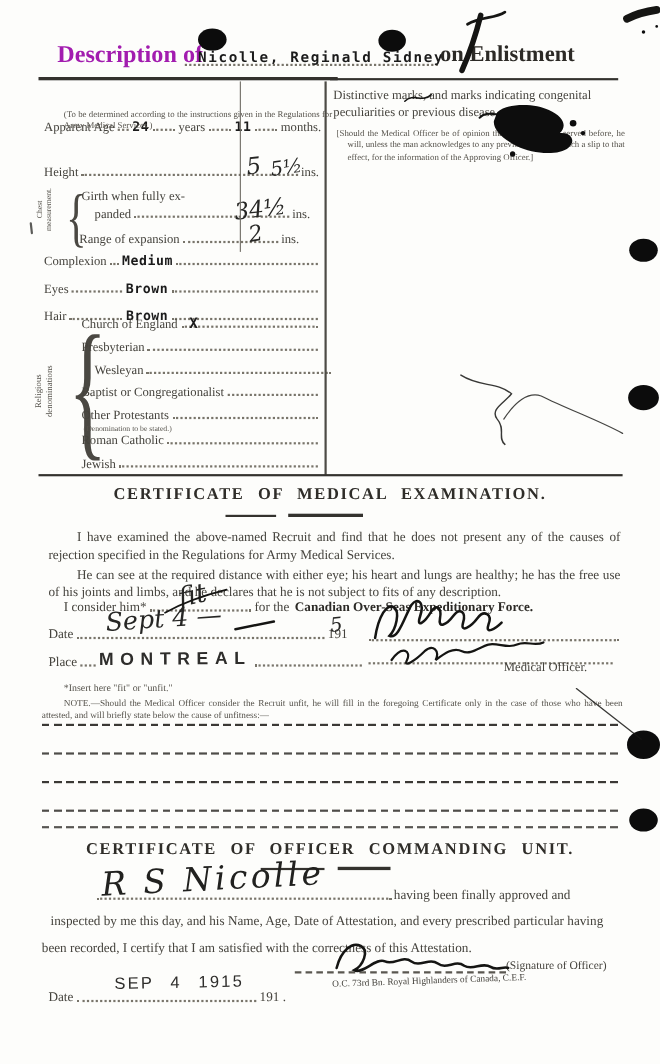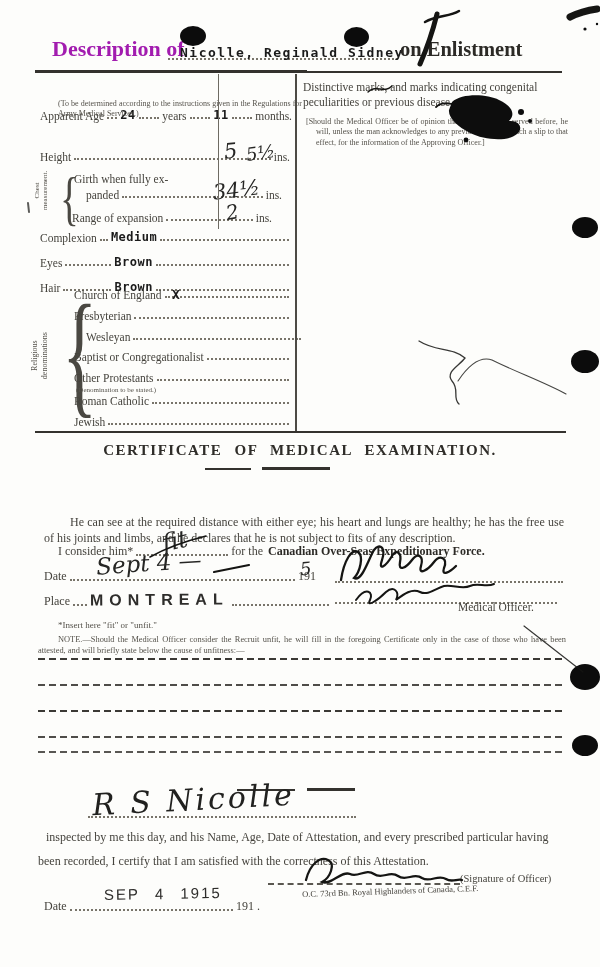--- a/index.html
+++ b/index.html
@@ -139,20 +139,21 @@
   <div class="abs print" style="left:303px;top:81px;">Distinctive marks, and marks indicating congenital</div>
   <div class="abs print" style="left:303px;top:96px;">peculiarities or previous disease.</div>
   <div class="abs small justify" style="left:306px;top:117px;width:252px;padding-left:10px;text-indent:-10px;">[Should the Medical Officer be of opinion that the recruit has served before, he will, unless the man acknowledges to any previous service, attach a slip to that effect, for the information of the Approving Officer.]</div>
 
   <div class="abs rule" style="left:35px;top:431px;width:531px;height:2px;"></div>
 
   <div class="abs heading" style="left:0;top:442px;">CERTIFICATE OF MEDICAL EXAMINATION.</div>
   <div class="abs rule" style="left:205px;top:468px;width:46px;height:2px;"></div>
   <div class="abs rule" style="left:262px;top:467px;width:68px;height:3px;"></div>
 
+  <div class="abs print justify" style="left:44px;top:480px;width:520px;font-size:12px;line-height:1.35;text-indent:26px;">I have examined the above-named Recruit and find that he does not present any of the causes of rejection specified in the Regulations for Army Medical Services.</div>
   <div class="abs print justify" style="left:44px;top:514px;width:520px;font-size:12px;line-height:1.35;text-indent:26px;">He can see at the required distance with either eye; his heart and lungs are healthy; he has the free use of his joints and limbs, and he declares that he is not subject to fits of any description.</div>
 
   <div class="abs row" style="left:58px;top:544px;width:500px;">
     <span class="print" style="font-size:12px;">I consider him*</span>
     <span class="lead" style="flex:0 0 92px;"></span>
     <span class="print" style="font-size:12px;">for the</span>
     <span class="print" style="font-size:12px;font-weight:bold;color:#2c2a26;margin-left:5px;">Canadian Over-Seas Expeditionary Force.</span>
   </div>
   <div class="abs hand" style="left:162px;top:527px;font-size:24px;transform:rotate(-12deg);">fit</div>
 
@@ -177,25 +178,27 @@
 
   <div class="abs small" style="left:58px;top:620px;font-size:9px;">*Insert here "fit" or "unfit."</div>
   <div class="abs small justify" style="left:38px;top:635px;width:528px;font-size:8.4px;text-indent:20px;">NOTE.—Should the Medical Officer consider the Recruit unfit, he will fill in the foregoing Certificate only in the case of those who have been attested, and will briefly state below the cause of unfitness:—</div>
 
   <div class="abs dashline" style="left:38px;top:658px;width:528px;"></div>
   <div class="abs dashline" style="left:38px;top:684px;width:528px;opacity:.9;"></div>
   <div class="abs dashline" style="left:38px;top:710px;width:528px;"></div>
   <div class="abs dashline" style="left:38px;top:736px;width:528px;opacity:.9;"></div>
   <div class="abs dashline" style="left:38px;top:751px;width:528px;opacity:.85;"></div>
 
+  <div class="abs heading" style="left:0;top:764px;">CERTIFICATE OF OFFICER COMMANDING UNIT.</div>
   <div class="abs rule" style="left:237px;top:789px;width:58px;height:2px;"></div>
   <div class="abs rule" style="left:307px;top:788px;width:48px;height:3px;"></div>
 
   <div class="abs" style="left:88px;top:816px;width:268px;border-bottom:2px dotted #78746a;"></div>
   <div class="abs hand" style="left:92px;top:782px;font-size:30px;letter-spacing:3px;transform:rotate(-3deg);color:#21211f;">R S Nicolle</div>
+  <div class="abs print" style="left:358px;top:806px;font-size:12px;">having been finally approved and</div>
   <div class="abs print justify" style="left:46px;top:830px;width:528px;font-size:12px;white-space:normal;">inspected by me this day, and his Name, Age, Date of Attestation, and every prescribed particular having</div>
   <div class="abs print" style="left:38px;top:854px;font-size:12px;">been recorded, I certify that I am satisfied with the correctness of this Attestation.</div>
 
   <div class="abs" style="left:268px;top:883px;width:192px;border-bottom:2px dashed #5a5750;"></div>
   <div class="abs small" style="left:460px;top:872px;font-size:10.5px;color:#45433d;">(Signature of Officer)</div>
   <div class="abs small" style="left:302px;top:886px;font-size:8.5px;transform:rotate(-2deg);color:#403e38;">O.C. 73rd Bn. Royal Highlanders of Canada, C.E.F.</div>
 
   <div class="abs row" style="left:44px;top:899px;width:216px;">
     <span class="print" style="font-size:12px;">Date</span>
     <span class="lead"></span>

